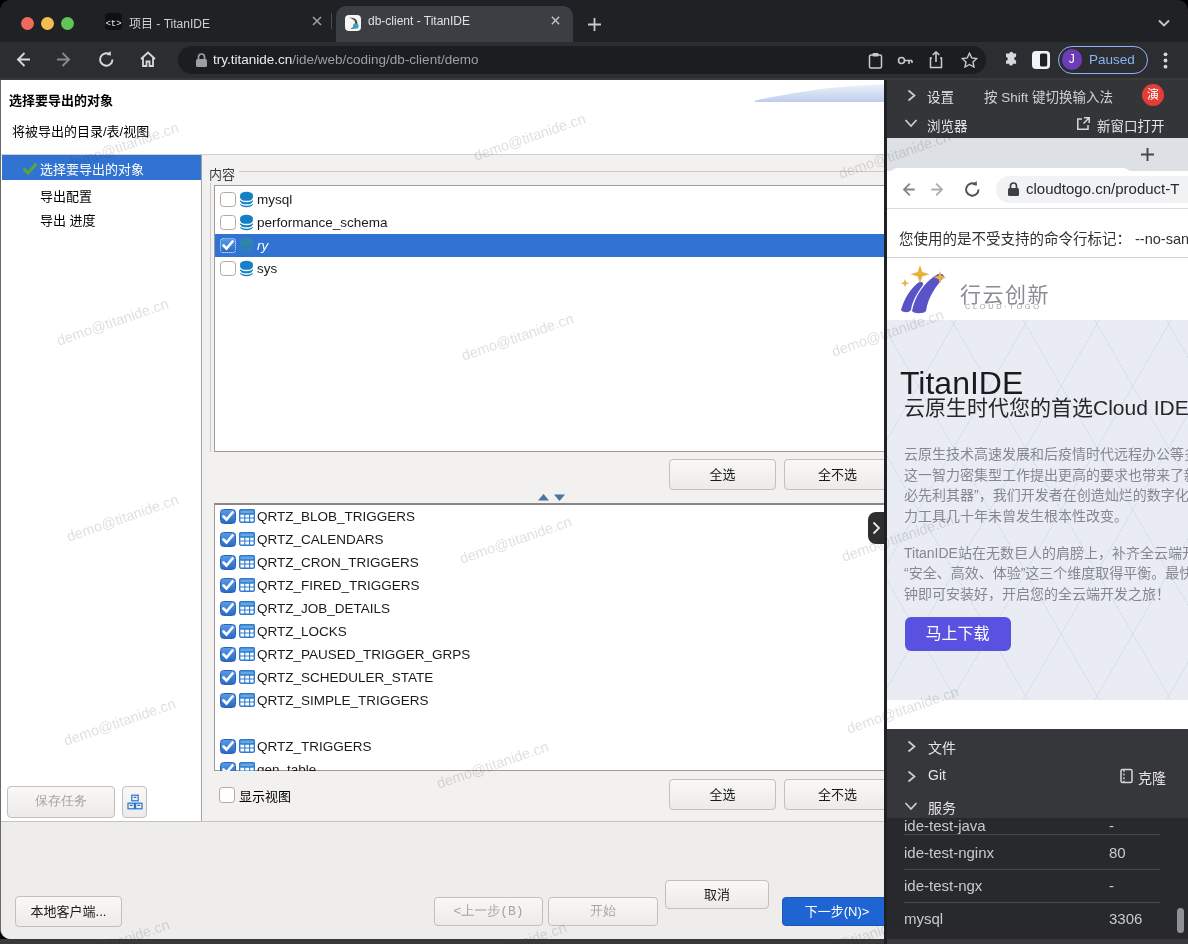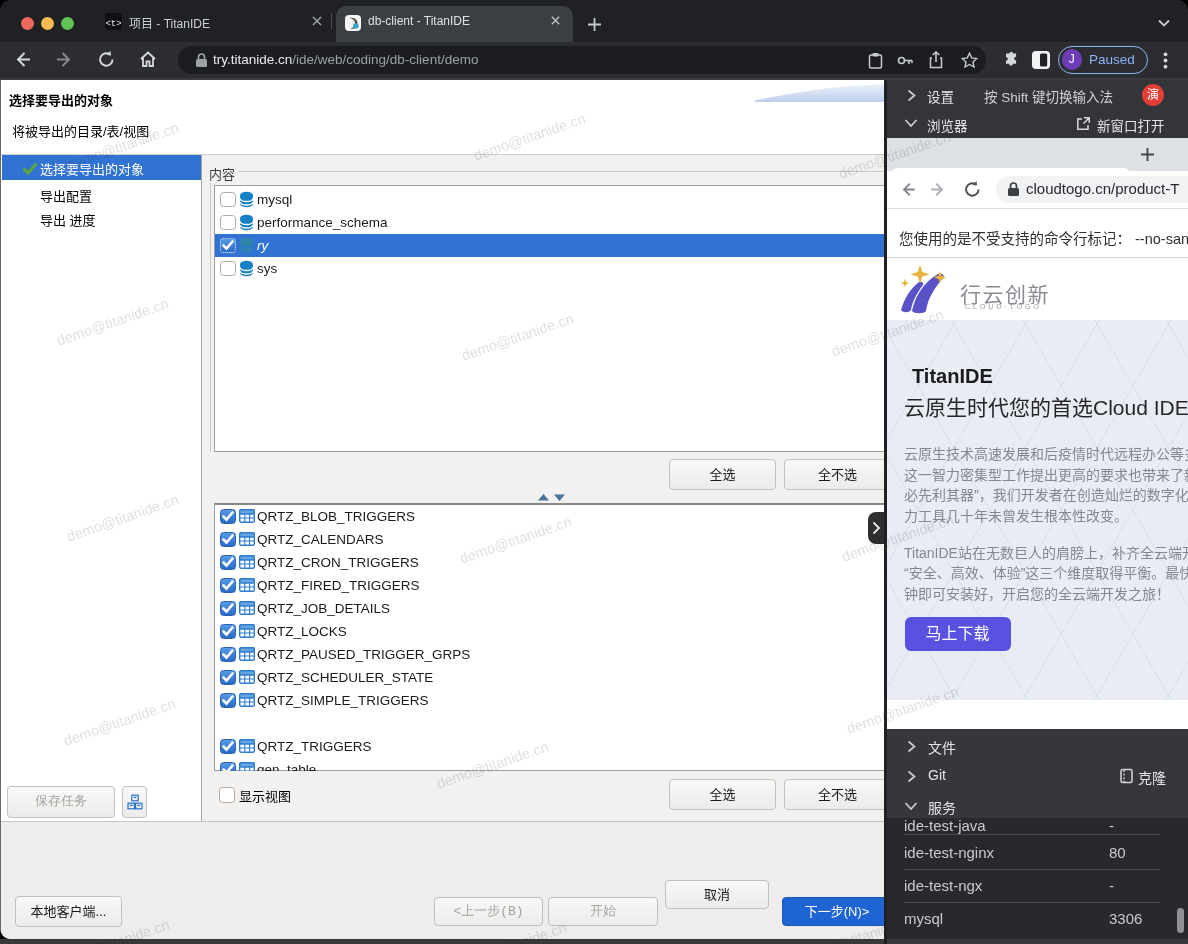--- a/index.html
+++ b/index.html
@@ -475,21 +475,21 @@
         <path d="M1 46 C4 35 10 25 19 18 C22 17 24 19 23 21 C17 29 12 38 11 46 C9 49 3 49 1 46 Z" fill="#5a53c8"></path>
         <polygon points="20,1 22.3,8 29.5,10.3 22.3,12.6 20,19.6 17.7,12.6 10.5,10.3 17.7,8" fill="#e8b33c"></polygon>
         <polygon points="40,7 41.6,11.7 46.3,13.3 41.6,14.9 40,19.6 38.4,14.9 33.7,13.3 38.4,11.7" fill="#e8b33c"></polygon>
         <polygon points="5,15 6.1,18.1 9.2,19.2 6.1,20.3 5,23.4 3.9,20.3 0.8,19.2 3.9,18.1" fill="#e8b33c"></polygon>
       </svg>
       <div class="abs" style="left:76px;top:20px;font-size:21px;color:#8b8b93;letter-spacing:1.5px">行云创新</div>
       <div class="abs" style="left:81px;top:44px;font-size:7.5px;color:#9fa0a8;letter-spacing:2.6px">CLOUD·TOGO</div>
     </div>
 
     <div class="psec" id="phero">
-      <div class="abs" style="left:28px;top:45px;font-size:20px;font-weight:bold;color:#1b1b1f">TitanIDE</div>
+      <div class="abs" style="left:16px;top:45px;font-size:32px;font-weight:normal;color:#1b1b1f">TitanIDE</div>
       <div class="abs" style="left:20px;top:71px;font-size:21px;color:#26262a;white-space:nowrap">云原生时代您的首选Cloud IDE</div>
       <div class="abs" style="left:20px;top:124px;font-size:14px;color:#85878f;line-height:20.7px;white-space:nowrap">云原生技术高速发展和后疫情时代远程办公等多<br>这一智力密集型工作提出更高的要求也带来了新<br>必先利其器”，我们开发者在创造灿烂的数字化<br>力工具几十年未曾发生根本性改变。</div>
       <div class="abs" style="left:20px;top:222.5px;font-size:14px;color:#85878f;line-height:20.6px;white-space:nowrap">TitanIDE站在无数巨人的肩膀上，补齐全云端开<br>“安全、高效、体验”这三个维度取得平衡。最快<br>钟即可安装好，开启您的全云端开发之旅！</div>
       <div class="abs" style="left:20.5px;top:297px;width:106px;height:34px;background:#5952e1;border-radius:6px;color:#fff;font-size:16px;text-align:center;line-height:34px">马上下载</div>
     </div>
 
     <div class="psec" id="pwhite"></div>
 
     <div class="psec" id="pdark">
       <svg class="abs" style="left:22px;top:11px" width="11" height="13" viewBox="0 0 11 13">

